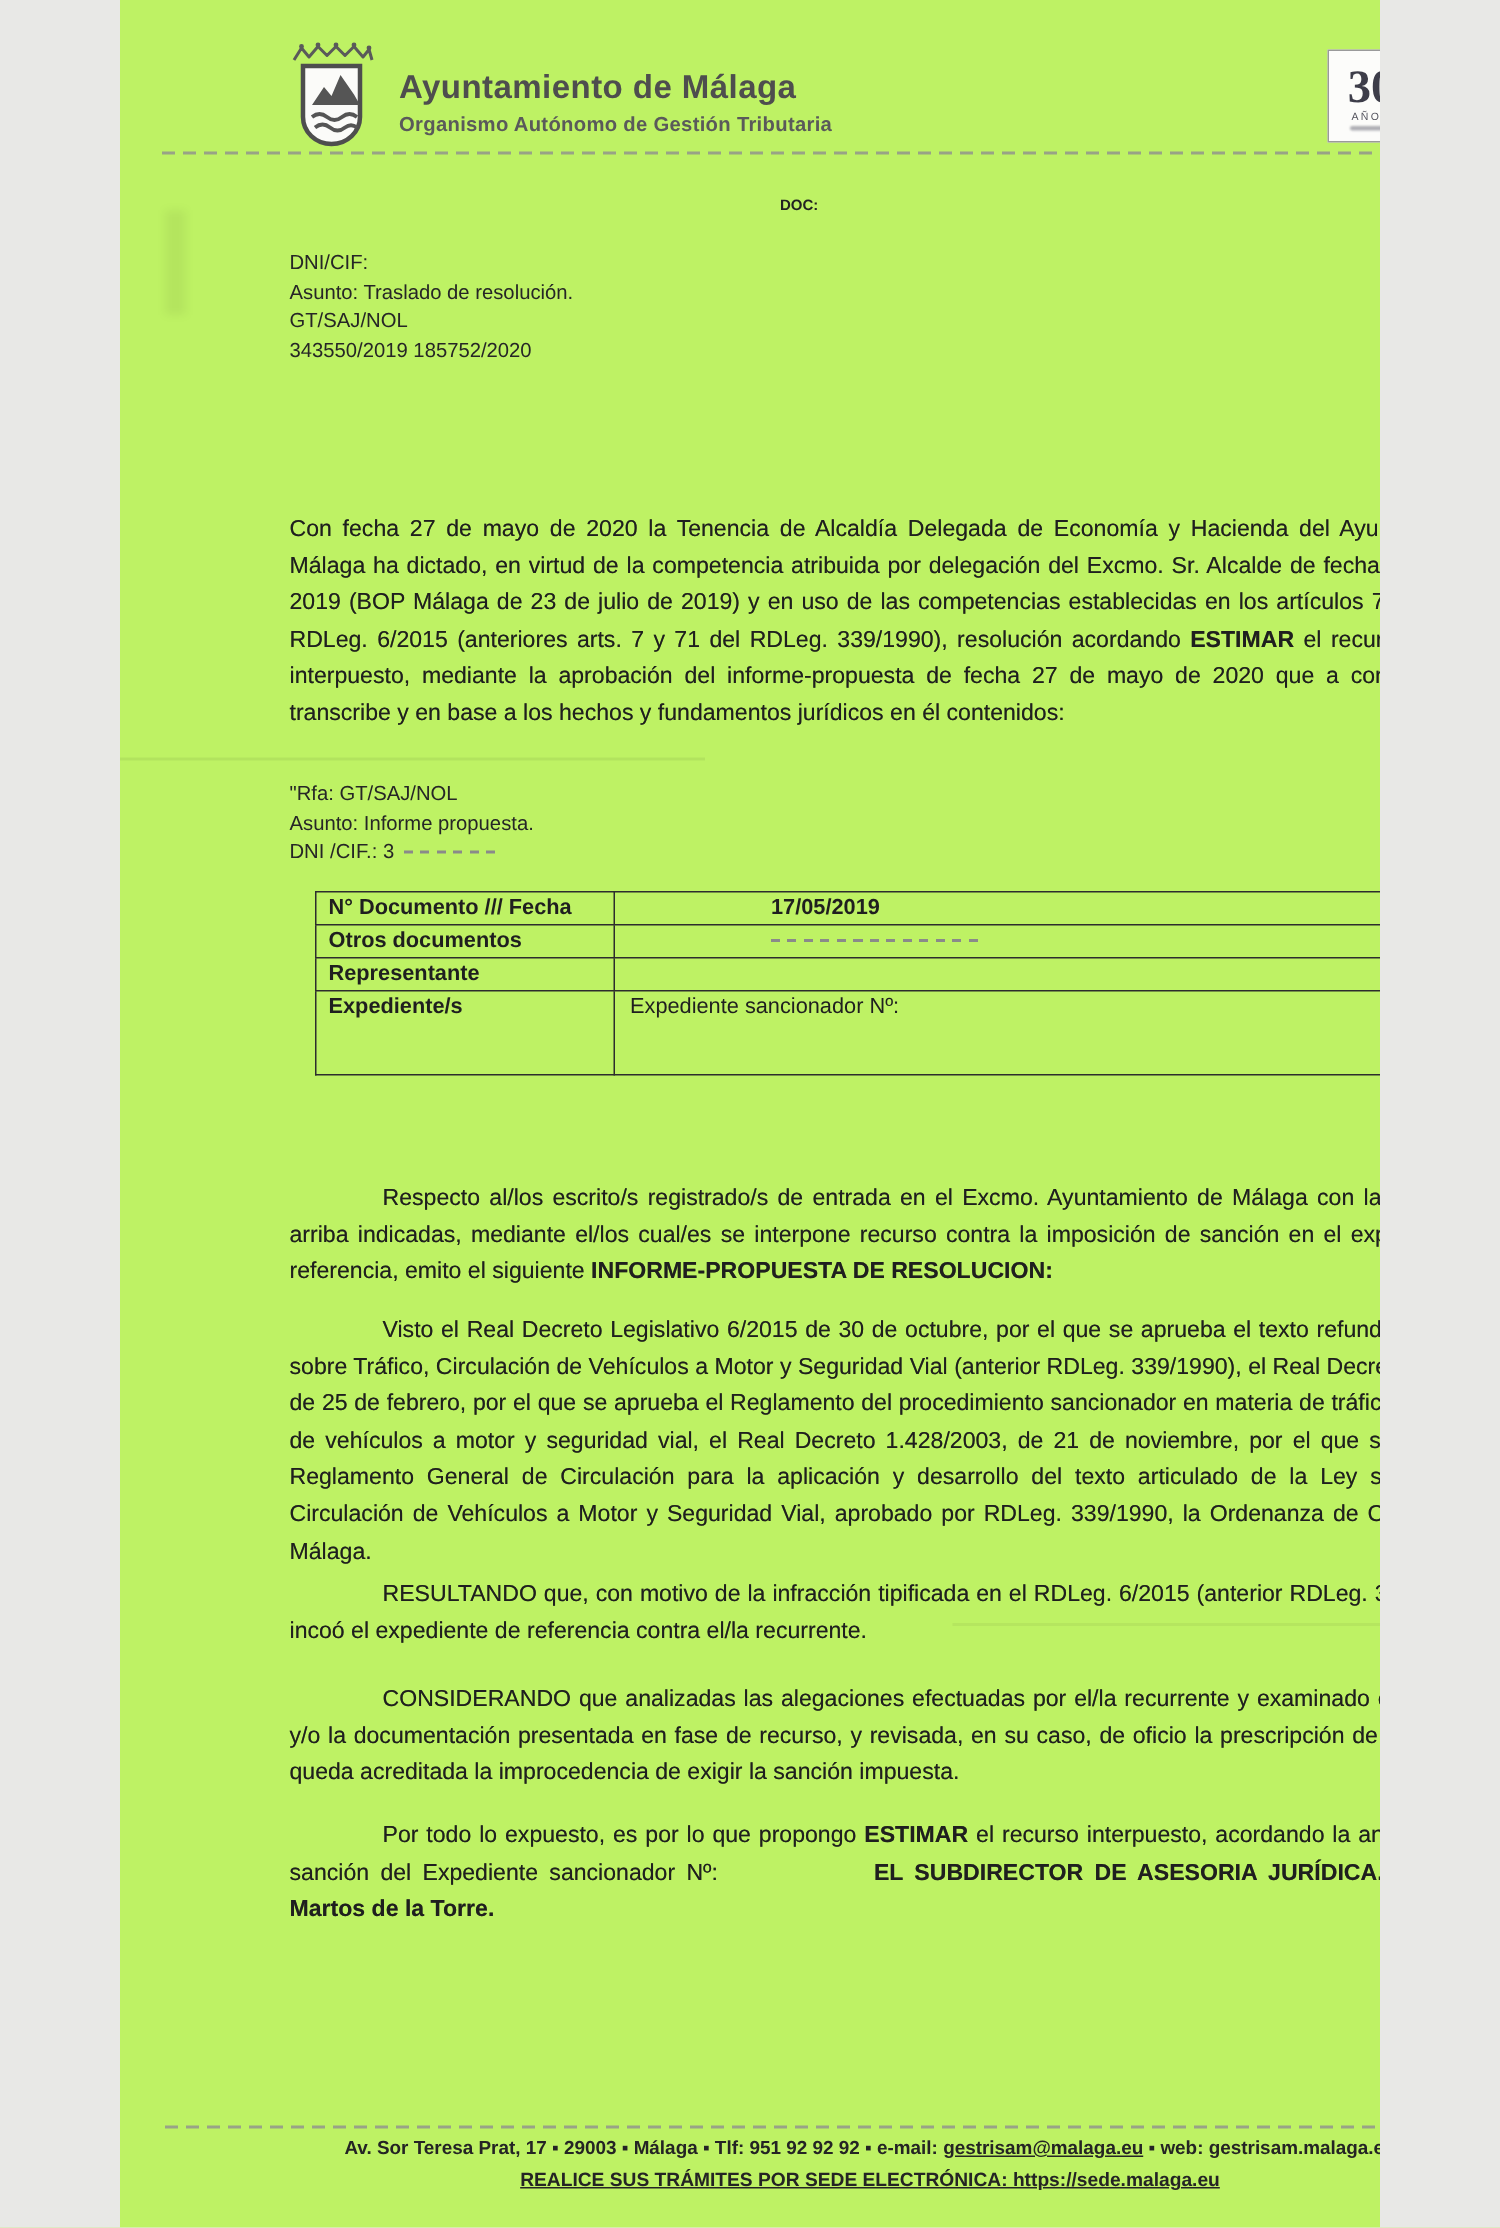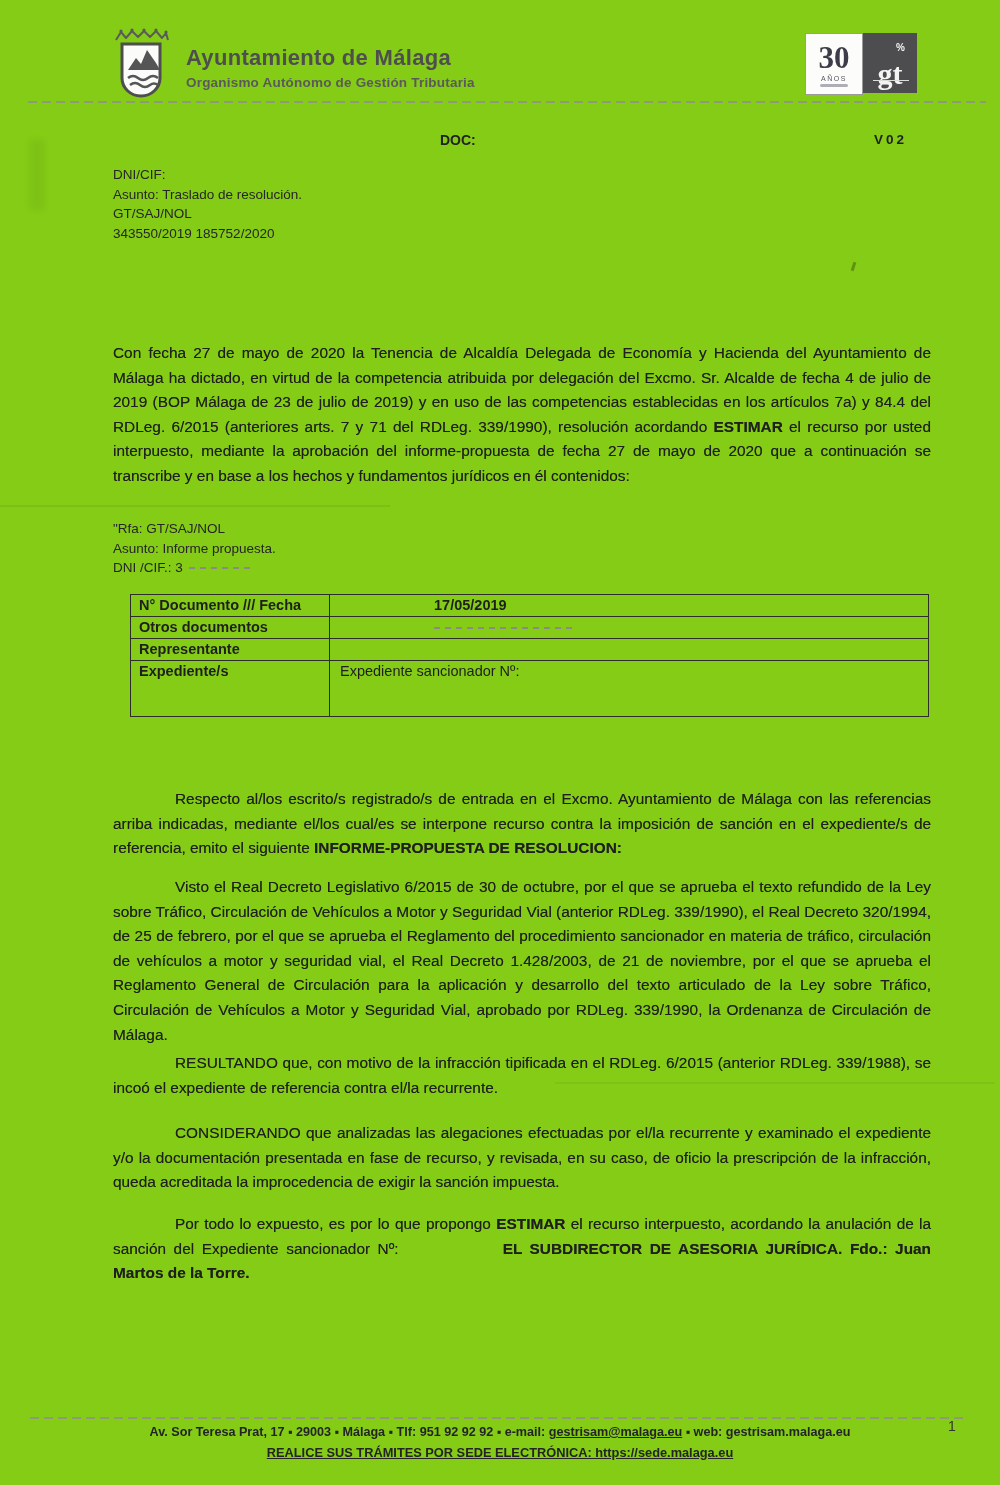--- a/index.html
+++ b/index.html
@@ -1,20 +1,20 @@
 <!DOCTYPE html>
 <html lang="es"><head>
 <meta charset="utf-8">
 <style>
   html,body{margin:0;padding:0;background:#e8e8e6;}
   .page{
     position:relative;
-    width:1000px;height:1485px;
+    width:840px;height:1485px;
     margin:0 auto;
-    background:#84cc16;
+    background:#bef264;
     font-family:"Liberation Sans","DejaVu Sans",sans-serif;
     color:#222;
     overflow:hidden;
   }
   
   .coat{position:absolute;left:108px;top:26px;width:66px;height:76px;}
   .brand{position:absolute;left:186px;top:45px;}
   .brand-title{font-size:22px;font-weight:700;color:#4e4e4e;letter-spacing:.3px;}
   .brand-subtitle{font-size:13.5px;font-weight:700;color:#5a5a5a;margin-top:4px;letter-spacing:.2px;}
   .logos30gt{position:absolute;left:805px;top:33px;display:flex;}
@@ -39,21 +39,21 @@
     opacity:.8;
   }
   .rule-header{left:28px;top:101px;width:958px;}
   .rule-footer{left:30px;top:1417px;width:938px;}
   .artifact{position:absolute;background:rgba(0,0,0,.06);pointer-events:none;}
   .a1{left:0;top:505px;width:390px;height:2px;}
   .a2{left:555px;top:1082px;width:440px;height:2px;opacity:.8;}
   .a3{left:852px;top:262px;width:3px;height:9px;transform:rotate(18deg);background:rgba(0,0,0,.28);}
   .a4{left:30px;top:140px;width:14px;height:70px;background:rgba(0,0,0,.05);filter:blur(3px);}
   
-  .doc-label{position:absolute;left:440px;top:132px;font-size:14px;font-weight:700;}
+  .doc-label{position:absolute;left:440px;top:132px;font-size:10px;font-weight:700;}
   .doc-version{position:absolute;left:874px;top:132px;font-size:13.5px;font-weight:700;letter-spacing:3px;}
   
   .refblock{position:absolute;left:113px;top:165px;font-size:13.5px;line-height:19.5px;color:#262626;}
   .rfablock{position:absolute;left:113px;top:519px;font-size:13.5px;line-height:19.5px;color:#262626;}
   .redact{
     display:inline-block;height:2px;vertical-align:3px;margin-left:6px;
     background:repeating-linear-gradient(90deg,#8a8a8a 0 6px,transparent 6px 11px);
   }
   
   .para{

